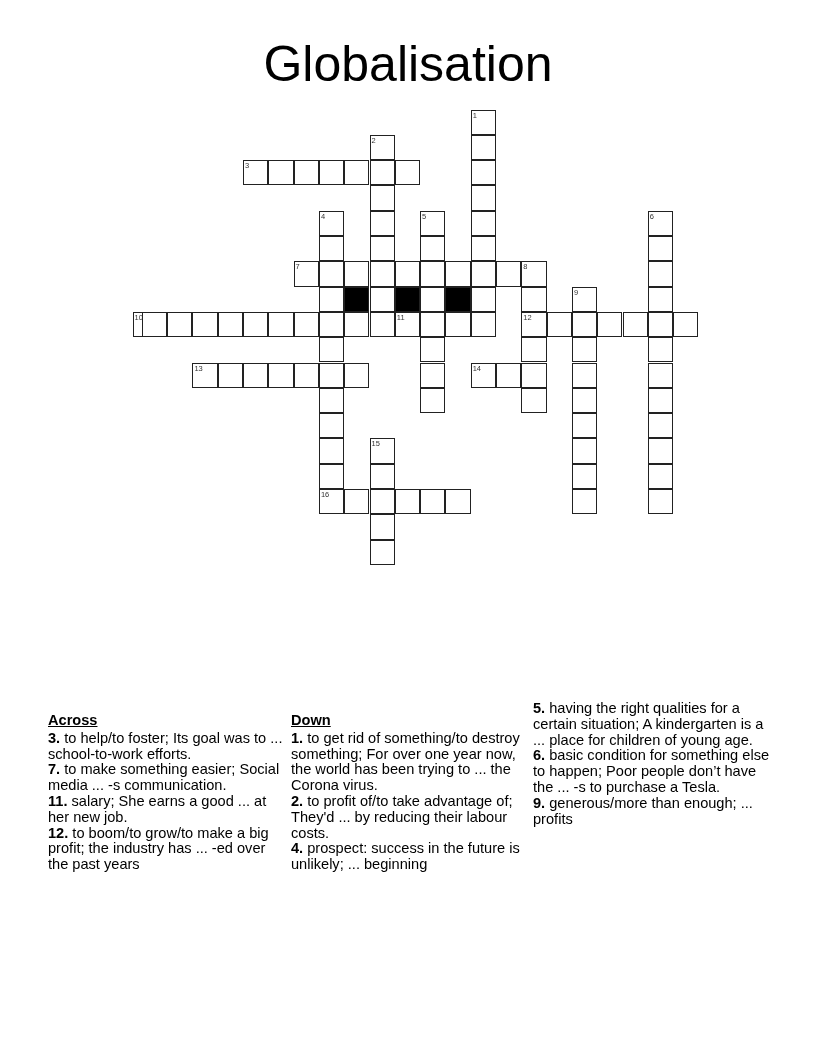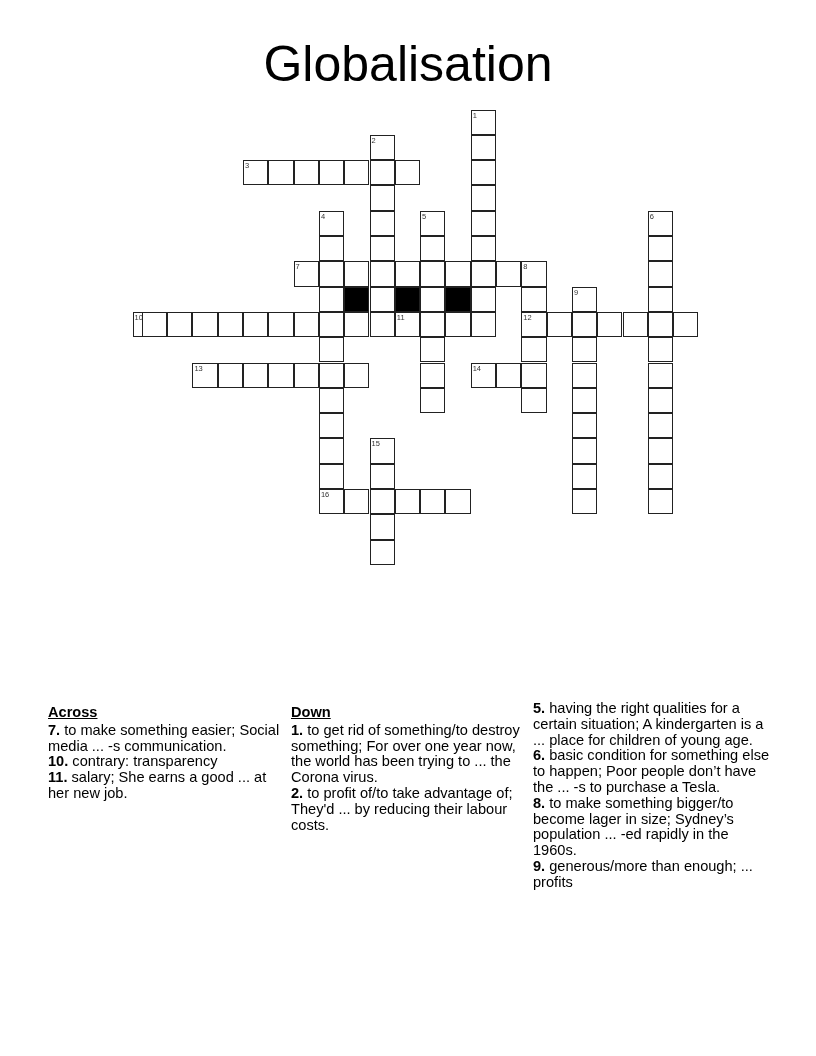--- a/index.html
+++ b/index.html
@@ -9,21 +9,21 @@
              font-size: 50px; line-height: 60px; font-weight: normal; }
     .grid { position: absolute; left: 117px; top: 110px; width: 590px; height: 460px; }
     .cell { position: absolute; width: 25.3px; height: 25.3px; box-sizing: border-box;
             border: 1px solid #222; background: #fff; margin-left: -0.5px; margin-top: -0.5px; }
     .cell.black { background: #000; }
     .cell .num { position: absolute; left: 1px; top: 0px; font-size: 7.5px; line-height: 9px; color: #333; }
     .clues { position: absolute; top: 701px; font-size: 14.6px; line-height: 15.8px; }
     .col1 { left: 48px; width: 235px; }
     .col2 { left: 291px; width: 240px; }
     .col3 { left: 533px; width: 240px; }
-    .heading { font-weight: bold; text-decoration: underline; margin-top: 4px; margin-bottom: 2px; }
+    .heading { font-weight: bold; text-decoration: underline; margin-top: 12px; margin-bottom: 2px; }
     .clue { margin: 0; }
     .clue b { font-weight: bold; }
   </style>
 </head>
 <body>
 
 <div class="title">Globalisation</div>
 
 <div class="grid" id="grid">
     <div class="cell" style="left: 354.2px; top: 0px;">
@@ -165,29 +165,30 @@
     <div class="cell" style="left: 278.3px; top: 379.5px;"></div>
     <div class="cell" style="left: 303.6px; top: 379.5px;"></div>
     <div class="cell" style="left: 328.9px; top: 379.5px;"></div>
     <div class="cell black" style="left: 227.7px; top: 177.1px;"></div>
     <div class="cell black" style="left: 278.3px; top: 177.1px;"></div>
     <div class="cell black" style="left: 328.9px; top: 177.1px;"></div>
   </div>
 
 <div class="clues col1">
   <div class="heading">Across</div>
+  <p class="clue"><b>3.</b><span> to help/to foster; Its goal was to ... school-to-work efforts.</span></p>
   <p class="clue"><b>7.</b><span> to make something easier; Social media ... -s communication.</span></p>
-  <p class="clue"><b>10.</b><span> contrary: transparency</span></p>
   <p class="clue"><b>11.</b><span> salary; She earns a good ... at her new job.</span></p>
+  <p class="clue"><b>12.</b><span> to boom/to grow/to make a big profit; the industry has ... -ed over the past years</span></p>
 </div>
 
 <div class="clues col2">
   <div class="heading">Down</div>
   <p class="clue"><b>1.</b><span> to get rid of something/to destroy something; For over one year now, the world has been trying to ... the Corona virus.</span></p>
   <p class="clue"><b>2.</b><span> to profit of/to take advantage of; They'd ... by reducing their labour costs.</span></p>
+  <p class="clue"><b>4.</b><span> prospect: success in the future is unlikely; ... beginning</span></p>
 </div>
 
 <div class="clues col3">
   <p class="clue"><b>5.</b><span> having the right qualities for a certain situation; A kindergarten is a ... place for children of young age.</span></p>
   <p class="clue"><b>6.</b><span> basic condition for something else to happen; Poor people don’t have the ... -s to purchase a Tesla.</span></p>
-  <p class="clue"><b>8.</b><span> to make something bigger/to become lager in size; Sydney’s population ... -ed rapidly in the 1960s.</span></p>
   <p class="clue"><b>9.</b><span> generous/more than enough; ... profits</span></p>
 </div>
 
 </body></html>

